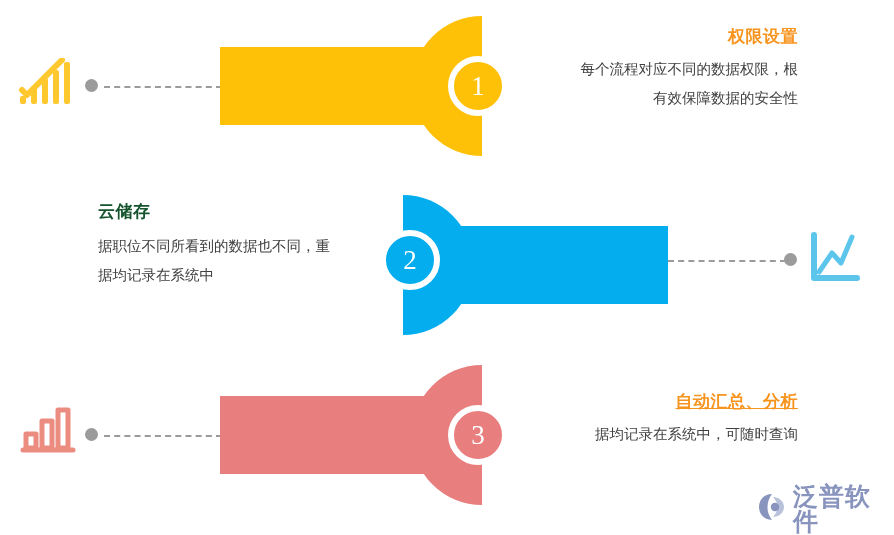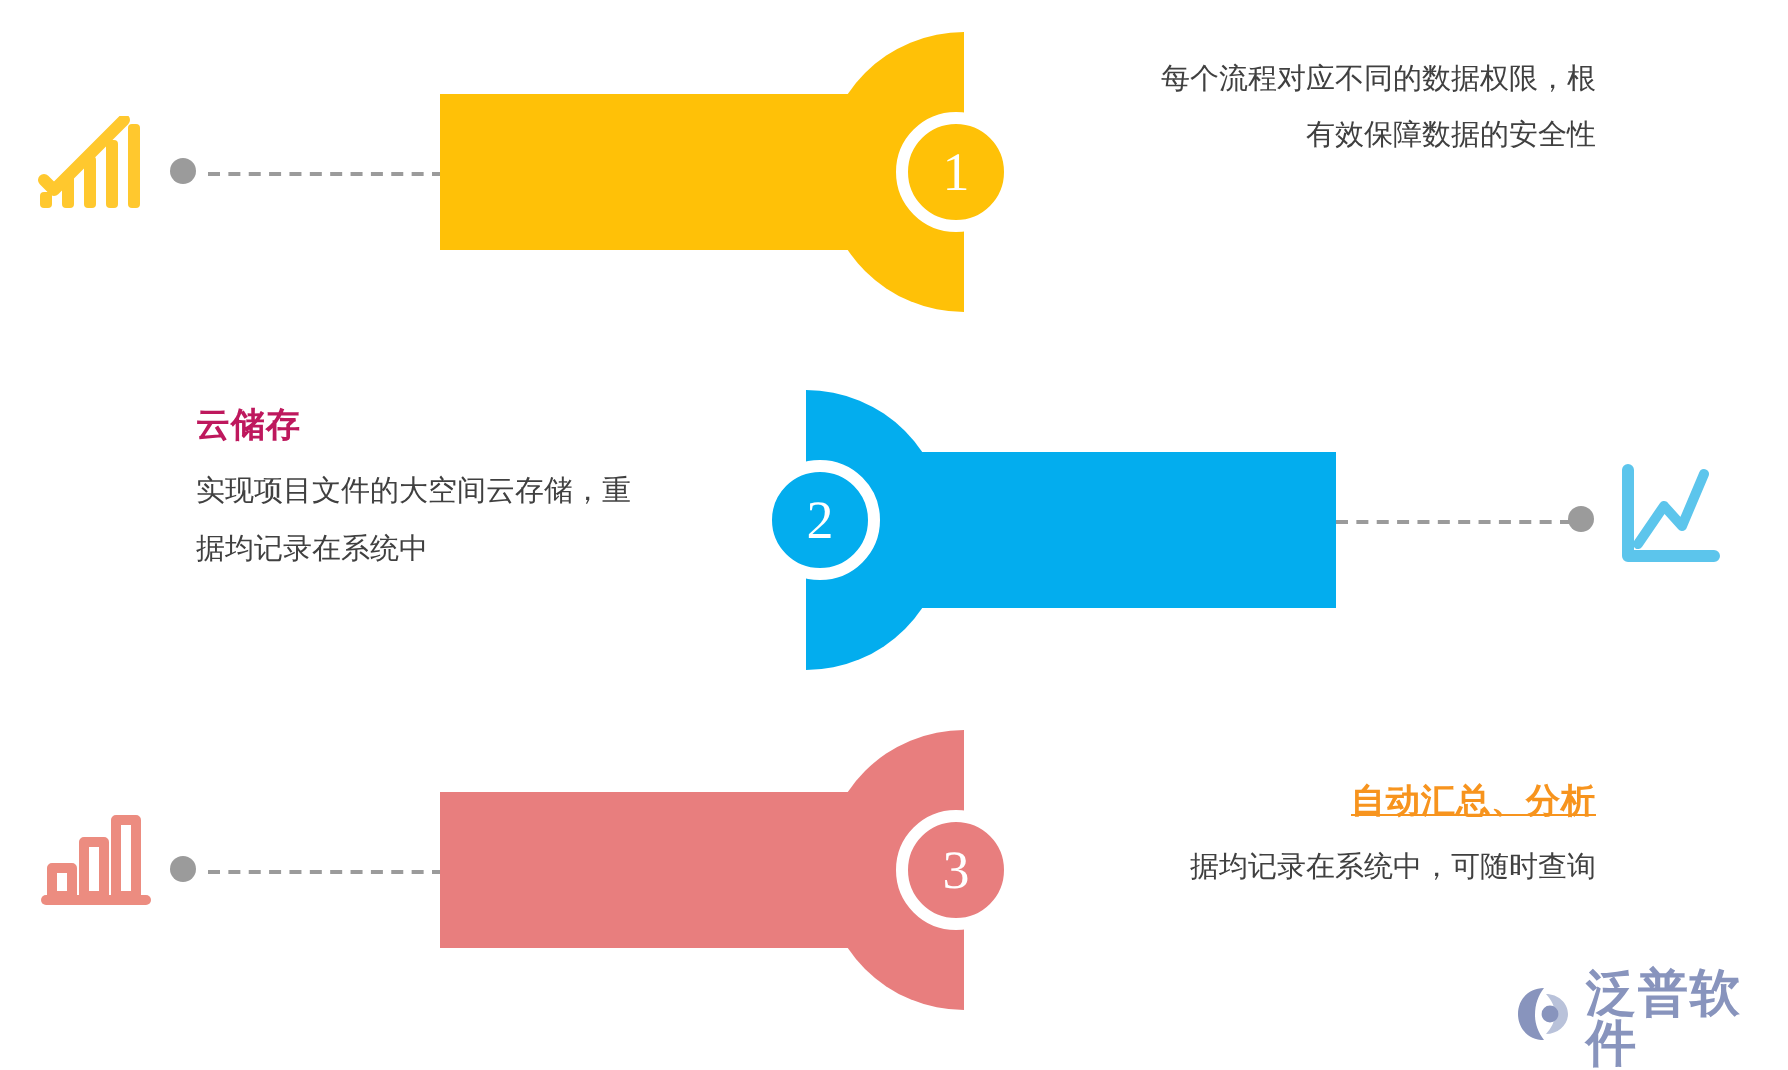--- a/index.html
+++ b/index.html
@@ -123,27 +123,28 @@
       <path d="M262 8 A70 70 0 0 0 262 148 Z" fill="#FFC107"></path>
       <rect x="0" y="39" width="262" height="78" fill="#FFC107"></rect>
     </svg>
   </div>
 
   <div class="num-circle" style="left:448px; top:56px; width:60px; height:60px; background:#FFC107;">
     <span>1</span>
   </div>
 
   <div class="txt-block align-right" style="left:520px; top:26px; width:278px;">
+    <p class="txt-title" style="color:#F7941E;">权限设置</p>
     <p class="txt-body">每个流程对应不同的数据权限，根</p>
     <p class="txt-body">有效保障数据的安全性</p>
   </div>
 
   <div class="txt-block align-left" style="left:98px; top:203px; width:278px;">
-    <p class="txt-title" style="color:#be185d;">云储存</p>
-    <p class="txt-body">实现项目文件的大空间云存储，重</p>
+    <p class="txt-title" style="color:#14532d;font-family:Liberation Mono, monospace;">云储存</p>
+    <p class="txt-body">据职位不同所看到的数据也不同，重</p>
     <p class="txt-body">据均记录在系统中</p>
   </div>
 
   <div class="banner" style="left:400px; top:190px;">
     <svg width="270" height="150" viewBox="0 0 270 150" aria-hidden="true">
 
       <path d="M3 5 A70 70 0 0 1 3 145 Z" fill="#03ADEE"></path>
       <rect x="3" y="36" width="265" height="78" fill="#03ADEE"></rect>
     </svg>
   </div>

